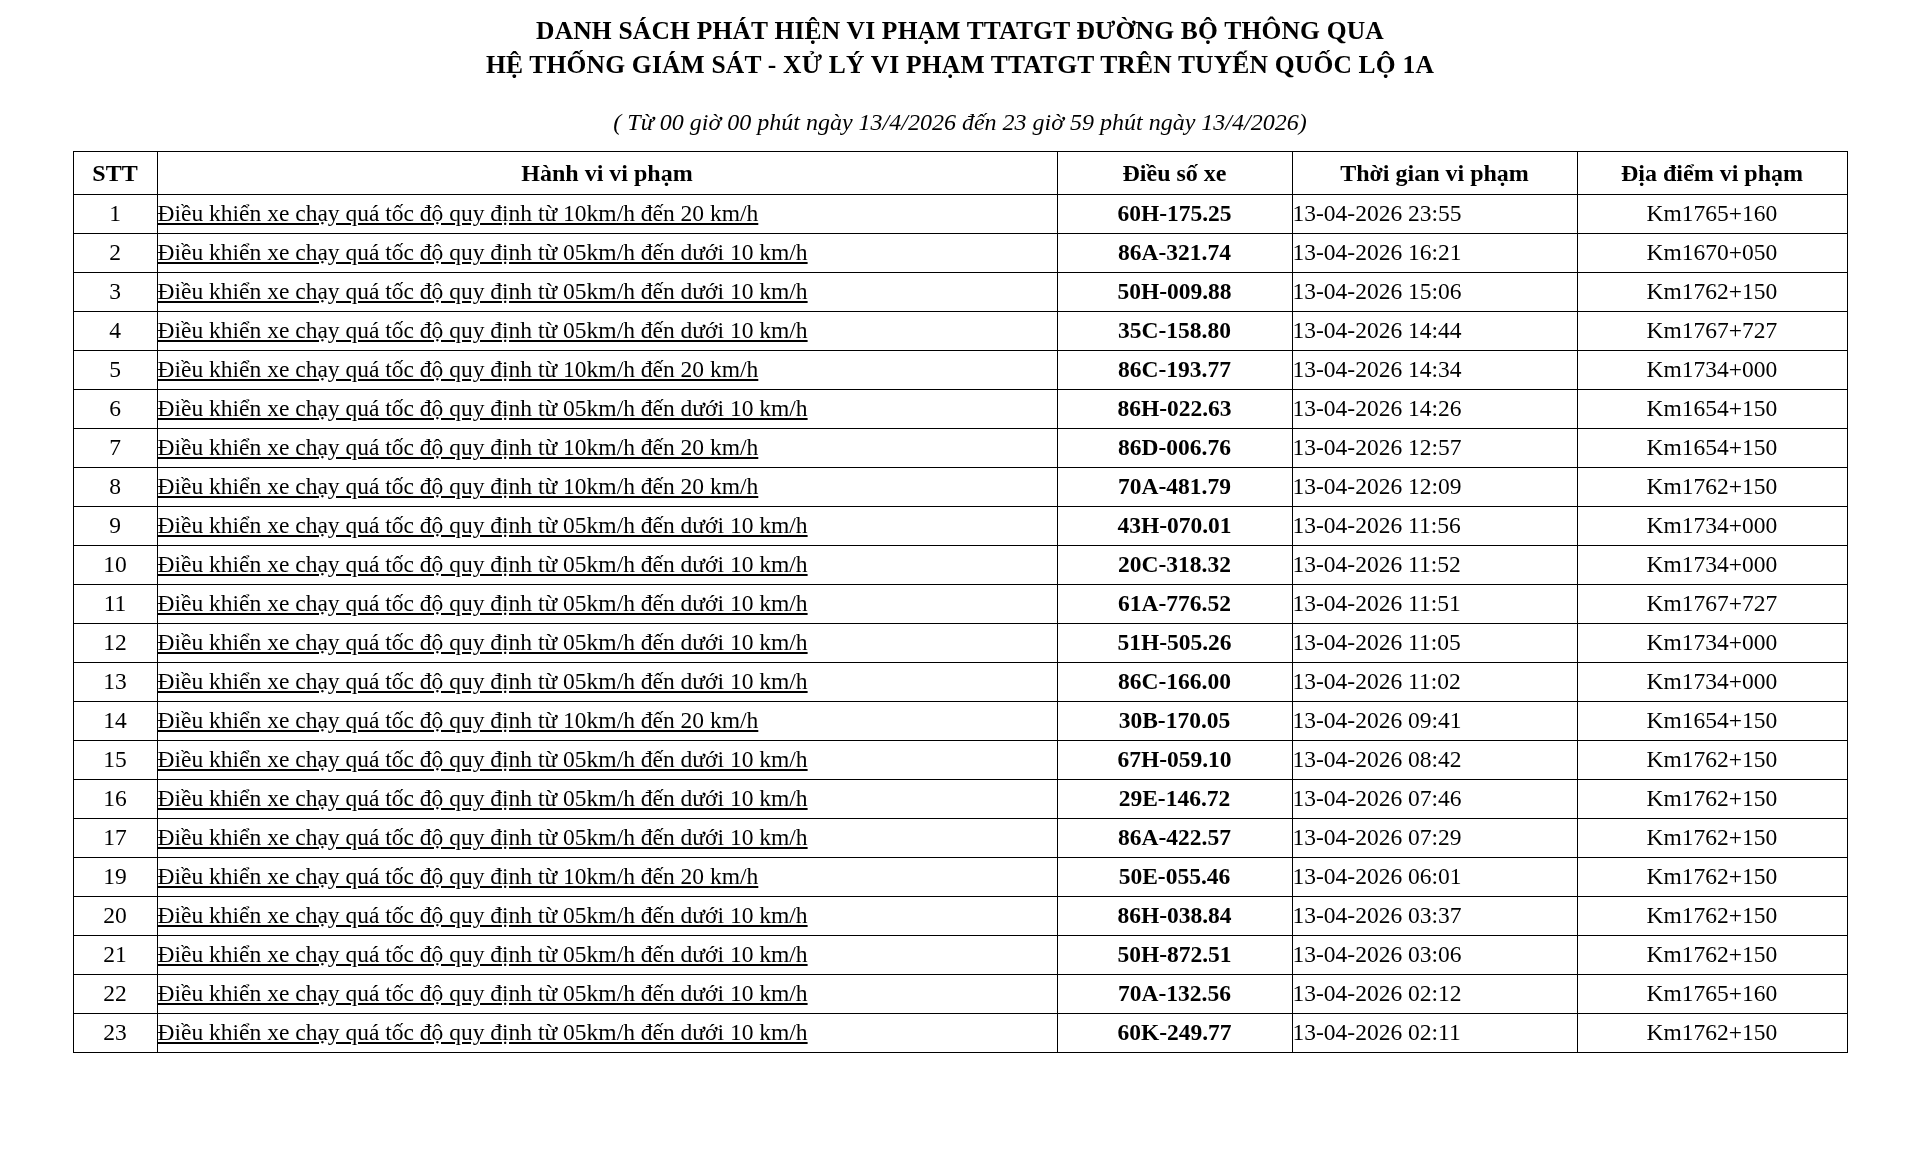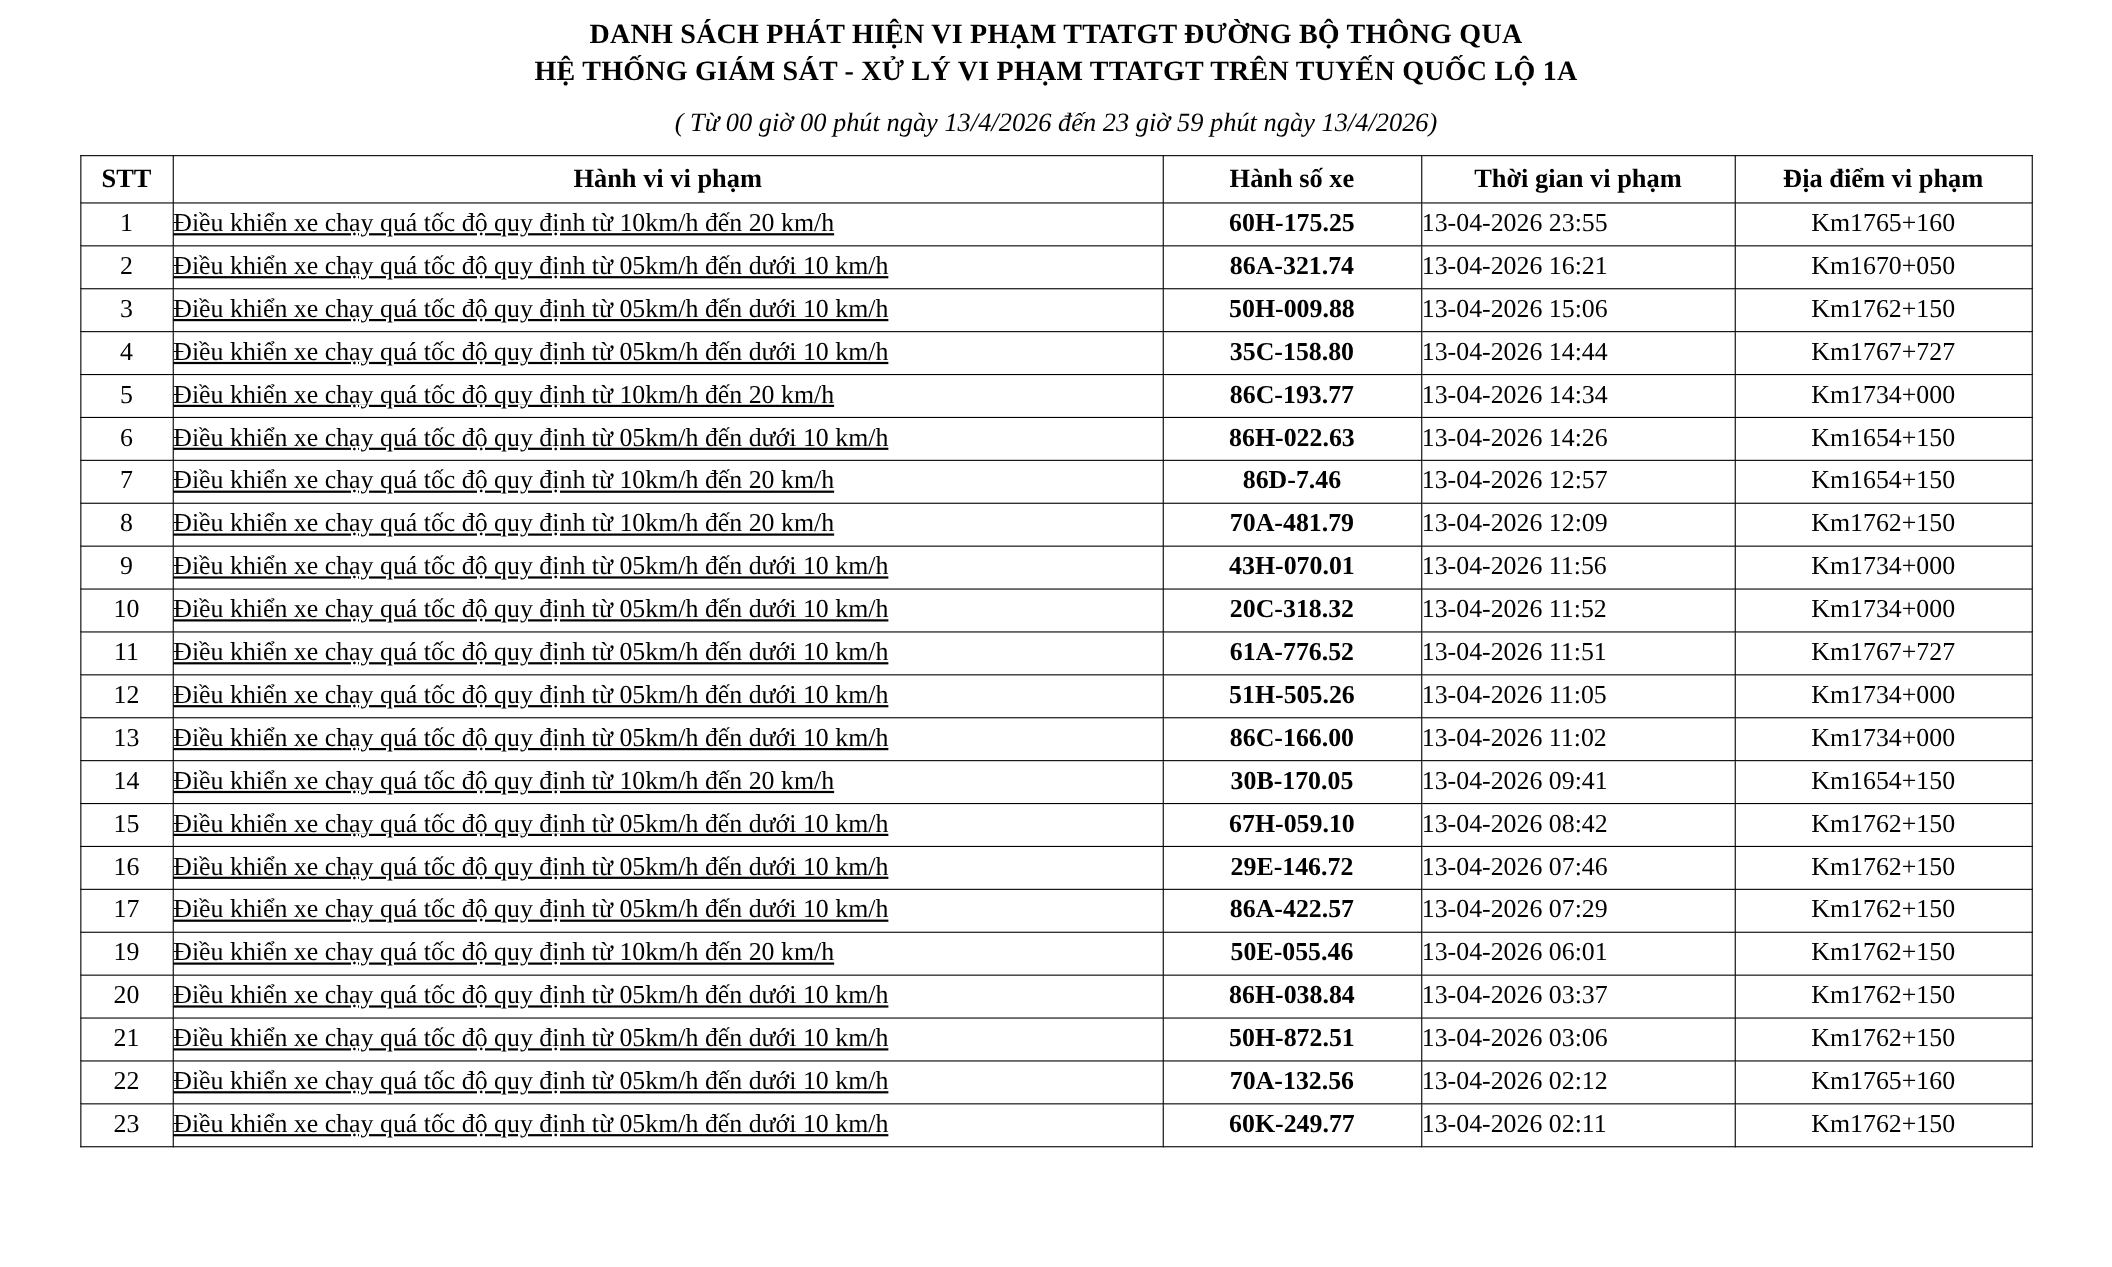--- a/index.html
+++ b/index.html
@@ -30,21 +30,21 @@
     font-weight: bold;
     font-size: 25.5px;
     letter-spacing: 0.2px;
     line-height: 1.35;
     text-transform: uppercase;
   }
   .subtitle-line {
     font-style: italic;
     font-size: 24px;
     line-height: 1.6;
-    margin-top: 10px;
+    margin-top: 20px;
   }
   table.report {
     border-collapse: collapse;
     width: 1462px;
     margin: 10px auto 0 auto;
     table-layout: fixed;
   }
   table.report th,
   table.report td {
     border: 1.6px solid #000000;
@@ -89,21 +89,21 @@
       <col class="c-stt">
       <col class="c-hanhvi">
       <col class="c-bienso">
       <col class="c-thoigian">
       <col class="c-diadiem">
     </colgroup>
     <thead>
       <tr>
         <th>STT</th>
         <th>Hành vi vi phạm</th>
-        <th>Hành số xe</th>
+        <th>Điều số xe</th>
         <th>Thời gian vi phạm</th>
         <th>Địa điểm vi phạm</th>
       </tr>
     </thead>
     <tbody id="table-body">
         <tr>
           <td class="stt">1</td>
           <td class="hanhvi">Điều khiển xe chạy quá tốc độ quy định từ 10km/h đến 20 km/h</td>
           <td class="bienso">60H-175.25</td>
           <td class="thoigian">13-04-2026 23:55</td>
@@ -140,21 +140,21 @@
         <tr>
           <td class="stt">6</td>
           <td class="hanhvi">Điều khiển xe chạy quá tốc độ quy định từ 05km/h đến dưới 10 km/h</td>
           <td class="bienso">86H-022.63</td>
           <td class="thoigian">13-04-2026 14:26</td>
           <td class="diadiem">Km1654+150</td>
         </tr>
         <tr>
           <td class="stt">7</td>
           <td class="hanhvi">Điều khiển xe chạy quá tốc độ quy định từ 10km/h đến 20 km/h</td>
-          <td class="bienso">86D-7.46</td>
+          <td class="bienso">86D-006.76</td>
           <td class="thoigian">13-04-2026 12:57</td>
           <td class="diadiem">Km1654+150</td>
         </tr>
         <tr>
           <td class="stt">8</td>
           <td class="hanhvi">Điều khiển xe chạy quá tốc độ quy định từ 10km/h đến 20 km/h</td>
           <td class="bienso">70A-481.79</td>
           <td class="thoigian">13-04-2026 12:09</td>
           <td class="diadiem">Km1762+150</td>
         </tr>

